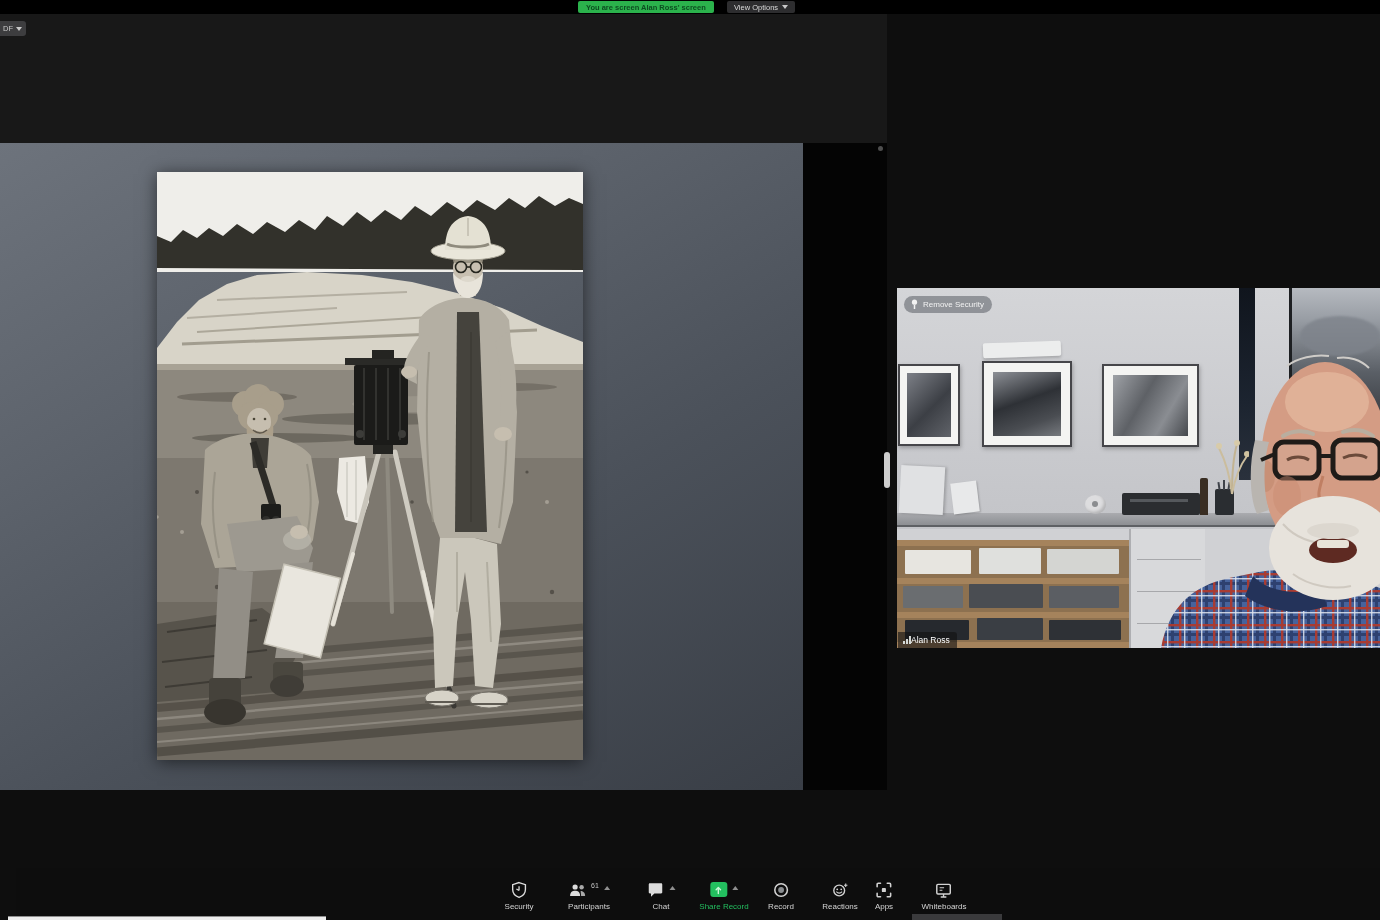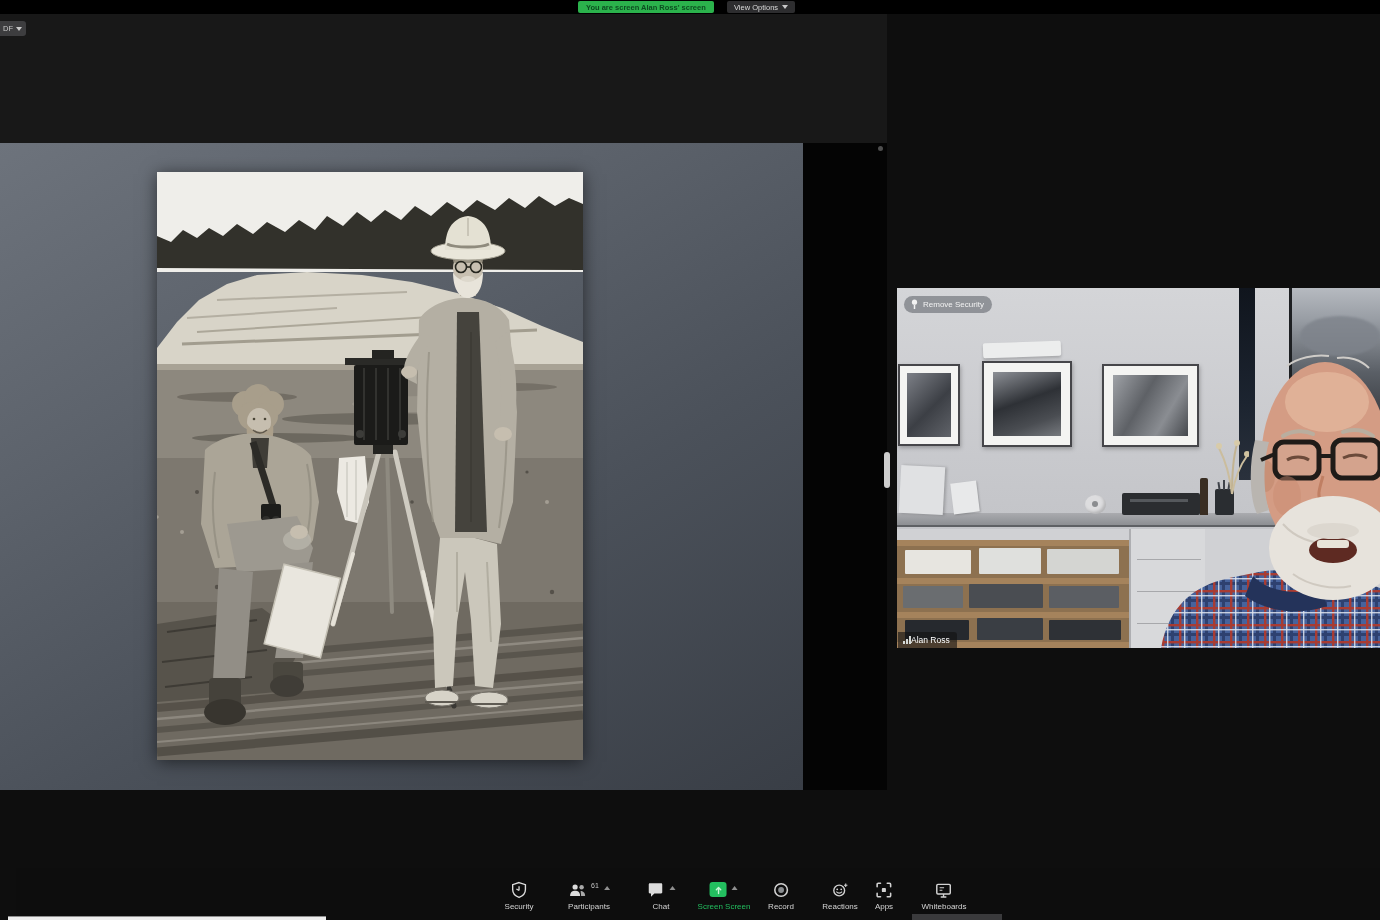--- a/index.html
+++ b/index.html
@@ -420,21 +420,21 @@
 
   <div class="tb" style="left:708px;">
     <div class="icon-row">
       <div id="share-iconbox">
         <svg width="10" height="10" viewBox="0 0 10 10">
           <path d="M5,8.5 L5,2.5 M5,2.5 L2.8,4.7 M5,2.5 L7.2,4.7" stroke="#c8f5d6" stroke-width="1.4" fill="none" stroke-linecap="round"></path>
         </svg>
       </div>
       <span class="caret-up"></span>
     </div>
-    <span class="lbl lbl-green">Screen Screen</span>
+    <span class="lbl lbl-green">Share Record</span>
   </div>
 
   <div class="tb" style="left:765px;">
     <div class="icon-row">
       <svg width="18" height="18" viewBox="0 0 16 16">
         <circle cx="8" cy="8" r="5.6" fill="none" stroke="#d2d2d2" stroke-width="1.4"></circle>
         <circle cx="8" cy="8" r="2.6" fill="#8a8d90"></circle>
       </svg>
     </div>
     <span class="lbl">Record</span>

